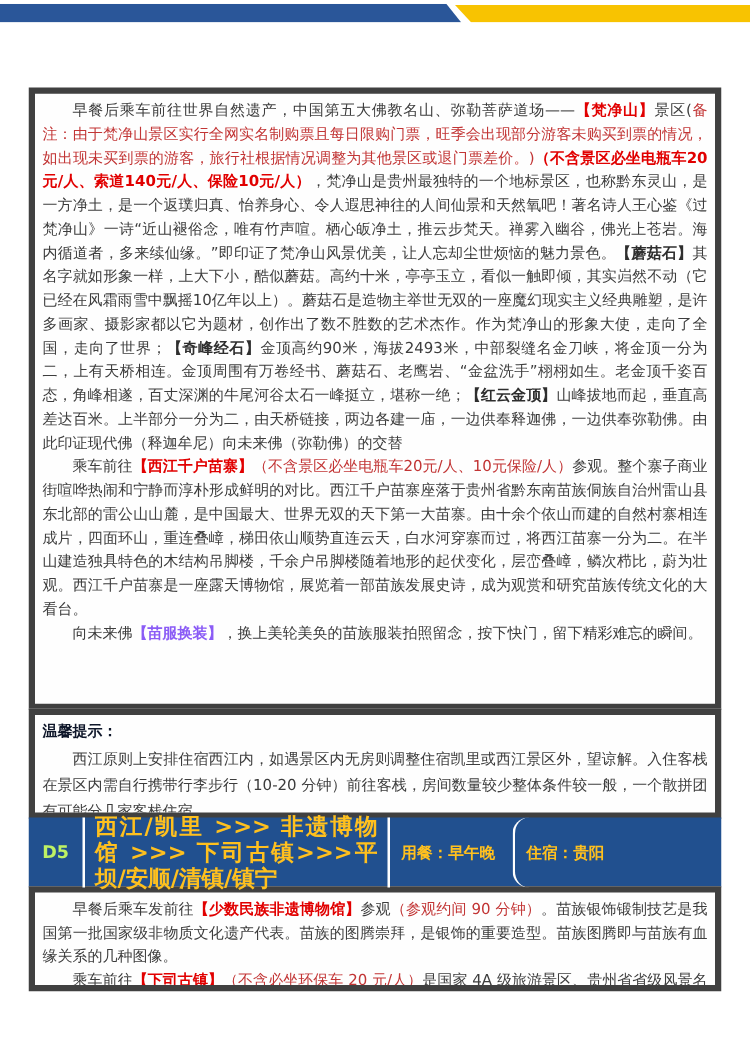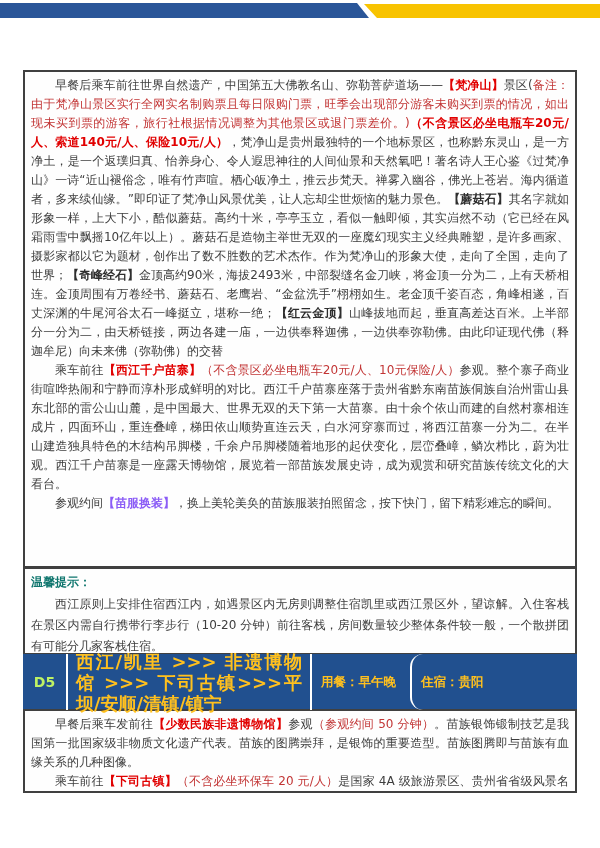--- a/index.html
+++ b/index.html
@@ -9,21 +9,21 @@
   }
   
   .band{position:absolute;top:3px;left:0;width:600px;height:15px;}
   .band-blue{position:absolute;left:0;top:0;width:100%;height:100%;
     clip-path:polygon(0 0,357px 0,369px 100%,0 100%);}
   .band-yellow{position:absolute;left:0;top:1px;width:100%;height:14px;
     clip-path:polygon(364px 0,600px 0,600px 100%,377px 100%);}
 
   
   .content{position:absolute;left:23px;top:70px;width:554px;}
-  .cell{border:2px solid #404040;background:#fefefe;box-sizing:border-box;margin-top:-1px;}
+  .cell{border:5px solid #404040;background:#fefefe;box-sizing:border-box;margin-top:-1px;}
   .cell:first-child{margin-top:0;}
   .main-cell{height:498px;padding:4px 6px 0 6px;overflow:hidden;}
   .tips-cell{height:88px;padding:3px 6px 0 6px;overflow:hidden;}
   .day5-cell{height:84px;padding:4px 6px 0 6px;overflow:hidden;}
 
   p.para{margin:0;font-size:12px;line-height:19px;color:#3d3d3d;
     text-align:justify;text-indent:2em;word-break:break-all;}
   .seg{white-space:pre-wrap;}
   .seg.plain{color:#3d3d3d;}
   .seg.red{color:#c23535;}
@@ -54,42 +54,42 @@
   <div class="band">
     <div class="band-blue" style="background: rgb(42, 86, 153);"></div>
     <div class="band-yellow" style="background: rgb(248, 195, 1);"></div>
   </div>
 
   <div class="content">
 
     <div class="cell main-cell">
       <p class="para"><span class="seg plain">早餐后乘车前往世界自然遗产，中国第五大佛教名山、弥勒菩萨道场——</span><span class="seg red-bold">【梵净山】</span><span class="seg plain">景区(</span><span class="seg red">备注：由于梵净山景区实行全网实名制购票且每日限购门票，旺季会出现部分游客未购买到票的情况，如出现未买到票的游客，旅行社根据情况调整为其他景区或退门票差价。)</span><span class="seg red-bold">（不含景区必坐电瓶车20元/人、索道140元/人、保险10元/人）</span><span class="seg plain">，梵净山是贵州最独特的一个地标景区，也称黔东灵山，是一方净土，是一个返璞归真、怡养身心、令人遐思神往的人间仙景和天然氧吧！著名诗人王心鉴《过梵净山》一诗“近山褪俗念，唯有竹声喧。栖心皈净土，推云步梵天。禅雾入幽谷，佛光上苍岩。海内循道者，多来续仙缘。”即印证了梵净山风景优美，让人忘却尘世烦恼的魅力景色。</span><span class="seg bold">【蘑菇石】</span><span class="seg plain">其名字就如形象一样，上大下小，酷似蘑菇。高约十米，亭亭玉立，看似一触即倾，其实岿然不动（它已经在风霜雨雪中飘摇10亿年以上）。蘑菇石是造物主举世无双的一座魔幻现实主义经典雕塑，是许多画家、摄影家都以它为题材，创作出了数不胜数的艺术杰作。作为梵净山的形象大使，走向了全国，走向了世界；</span><span class="seg bold">【奇峰经石】</span><span class="seg plain">金顶高约90米，海拔2493米，中部裂缝名金刀峡，将金顶一分为二，上有天桥相连。金顶周围有万卷经书、蘑菇石、老鹰岩、“金盆洗手”栩栩如生。老金顶千姿百态，角峰相遂，百丈深渊的牛尾河谷太石一峰挺立，堪称一绝；</span><span class="seg bold">【红云金顶】</span><span class="seg plain">山峰拔地而起，垂直高差达百米。上半部分一分为二，由天桥链接，两边各建一庙，一边供奉释迦佛，一边供奉弥勒佛。由此印证现代佛（释迦牟尼）向未来佛（弥勒佛）的交替</span></p>
       <p class="para"><span class="seg plain">乘车前往</span><span class="seg red-bold">【西江千户苗寨】</span><span class="seg red">（不含景区必坐电瓶车20元/人、10元保险/人）</span><span class="seg plain">参观。整个寨子商业街喧哗热闹和宁静而淳朴形成鲜明的对比。西江千户苗寨座落于贵州省黔东南苗族侗族自治州雷山县东北部的雷公山山麓，是中国最大、世界无双的天下第一大苗寨。由十余个依山而建的自然村寨相连成片，四面环山，重连叠嶂，梯田依山顺势直连云天，白水河穿寨而过，将西江苗寨一分为二。在半山建造独具特色的木结构吊脚楼，千余户吊脚楼随着地形的起伏变化，层峦叠嶂，鳞次栉比，蔚为壮观。西江千户苗寨是一座露天博物馆，展览着一部苗族发展史诗，成为观赏和研究苗族传统文化的大看台。</span></p>
-      <p class="para"><span class="seg plain">参观约间</span><span class="seg blue-bold">【苗服换装】</span><span class="seg plain">，换上美轮美奂的苗族服装拍照留念，按下快门，留下精彩难忘的瞬间。</span></p>
+      <p class="para"><span class="seg plain">向未来佛</span><span class="seg blue-bold">【苗服换装】</span><span class="seg plain">，换上美轮美奂的苗族服装拍照留念，按下快门，留下精彩难忘的瞬间。</span></p>
     </div>
 
     <div class="cell tips-cell">
-      <p class="tips-label" style="color: #0f766e;">温馨提示：</p>
+      <p class="tips-label" style="color: #0f172a;">温馨提示：</p>
       <p class="tips-body">西江原则上安排住宿西江内，如遇景区内无房则调整住宿凯里或西江景区外，望谅解。入住客栈在景区内需自行携带行李步行（10-20 分钟）前往客栈，房间数量较少整体条件较一般，一个散拼团有可能分几家客栈住宿。</p>
     </div>
 
     <div class="dayrow" style="background: rgb(33, 80, 143);">
       <div class="col col-day">
         <span>D5</span>
       </div>
       <div class="col col-route" style="color: rgb(255, 192, 30);">
         <span>西江/凯里 &gt;&gt;&gt; 非遗博物馆 &gt;&gt;&gt; 下司古镇&gt;&gt;&gt;平坝/安顺/清镇/镇宁</span>
       </div>
       <div class="col col-meals" style="color: rgb(255, 192, 30);">
         <span>用餐：早午晚</span>
       </div>
       <div class="col col-stay" style="color: rgb(255, 192, 30); border-radius: 13px;">
         <span>住宿：贵阳</span>
       </div>
     </div>
 
     <div class="cell day5-cell">
-      <p class="para"><span class="seg plain">早餐后乘车发前往</span><span class="seg red-bold">【少数民族非遗博物馆】</span><span class="seg plain">参观</span><span class="seg red">（参观约间 50 分钟）</span><span class="seg plain">。苗族银饰锻制技艺是我国第一批国家级非物质文化遗产代表。苗族的图腾崇拜，是银饰的重要造型。苗族图腾即与苗族有血缘关系的几种图像。</span></p>
+      <p class="para"><span class="seg plain">早餐后乘车发前往</span><span class="seg red-bold">【少数民族非遗博物馆】</span><span class="seg plain">参观</span><span class="seg red">（参观约间 90 分钟）</span><span class="seg plain">。苗族银饰锻制技艺是我国第一批国家级非物质文化遗产代表。苗族的图腾崇拜，是银饰的重要造型。苗族图腾即与苗族有血缘关系的几种图像。</span></p>
       <p class="para"><span class="seg plain">乘车前往</span><span class="seg red-bold">【下司古镇】</span><span class="seg red">（不含必坐环保车 20 元/人）</span><span class="seg plain">是国家 4A 级旅游景区、贵州省省级风景名胜</span></p>
     </div>
 
   </div>
 </div>
 
 </body></html>

